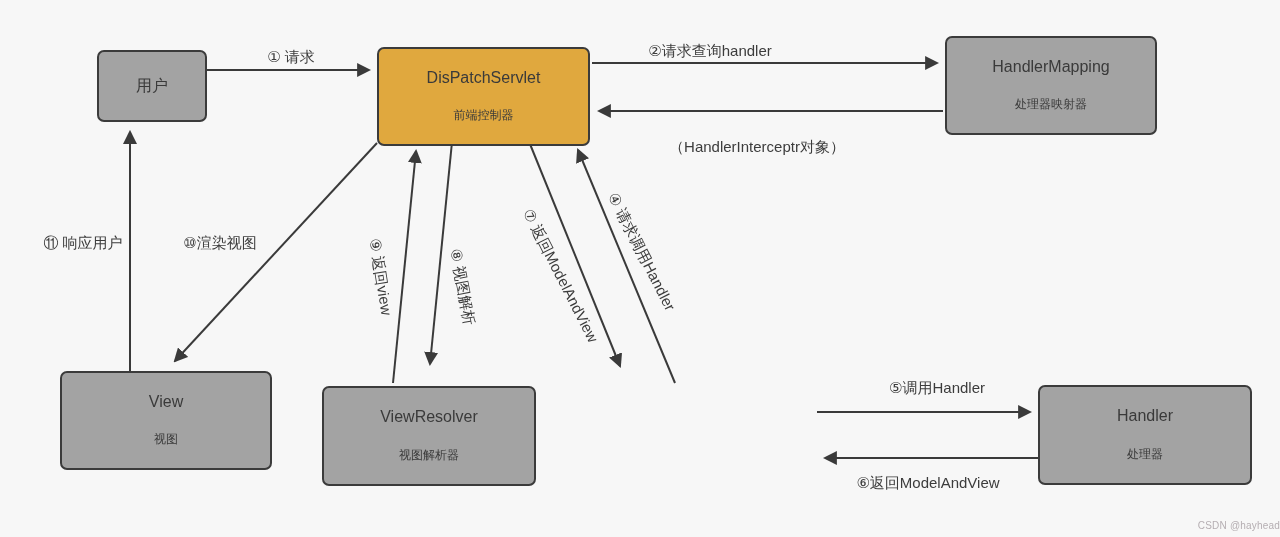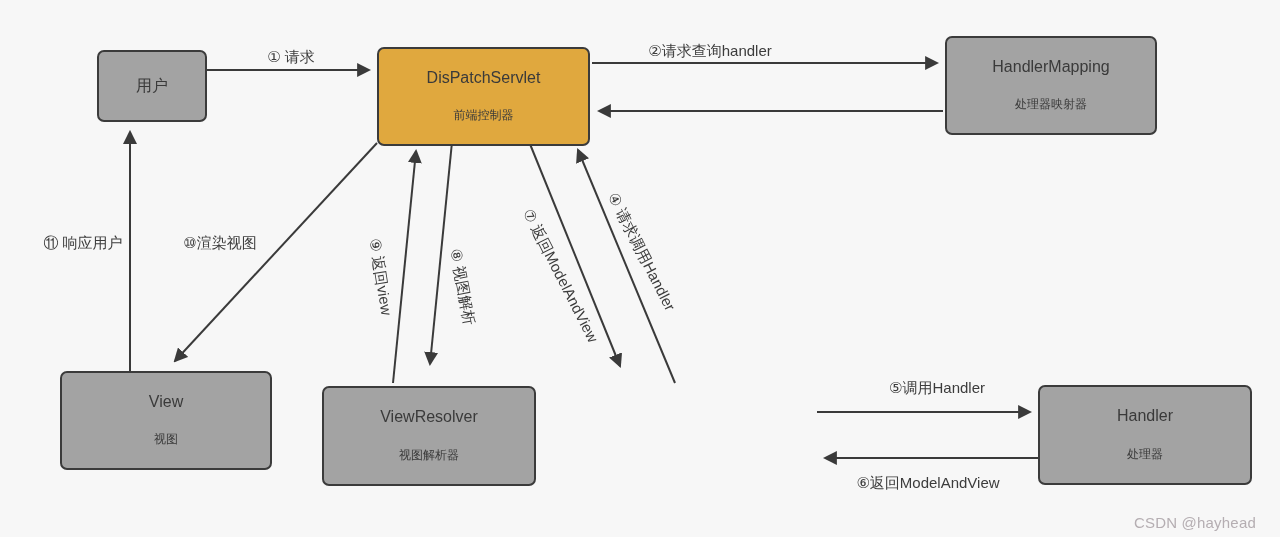--- a/index.html
+++ b/index.html
@@ -45,23 +45,23 @@
     white-space: nowrap;
     transform: translate(-50%, -50%);
   }
   .edge-label.rot63 { transform: translate(-50%, -50%) rotate(63deg); }
   .edge-label.rot79 { transform: translate(-50%, -50%) rotate(79deg); }
   .edge-label.rot81 { transform: translate(-50%, -50%) rotate(81deg); }
   .edge-label.two-line { text-align: center; line-height: 20px; }
 
   .watermark {
     position: absolute;
-    right: 24px;
+    right: 0;
     bottom: 6px;
-    font-size: 15px;
+    font-size: 10px;
     color: #b5aeb2;
     letter-spacing: 0.2px;
   }
 </style>
 </head>
 <body>
 
 <div class="stage">
 
   <svg class="edges" viewBox="0 0 1280 537">
@@ -111,20 +111,21 @@
   <div class="node" style="left:1038px; top:385px; width:214px; height:100px;">
     <div class="node-title">Handler</div>
     <div class="node-subtitle">处理器</div>
   </div>
 
   <div class="edge-label" style="left:291px; top:57px;">① 请求</div>
 
   <div class="edge-label" style="left:710px; top:51px;">②请求查询handler</div>
 
   <div class="edge-label two-line" style="left:757px; top:147px;">
+    <div>（HandlerInterceptr对象）</div>
   </div>
 
   <div class="edge-label rot63" style="left:641px; top:252px;">④ 请求调用Handler</div>
 
   <div class="edge-label" style="left:937px; top:388px;">⑤调用Handler</div>
 
   <div class="edge-label" style="left:928px; top:483px;">⑥返回ModelAndView</div>
 
   <div class="edge-label rot63" style="left:560px; top:276px;">⑦ 返回ModelAndView</div>
 

